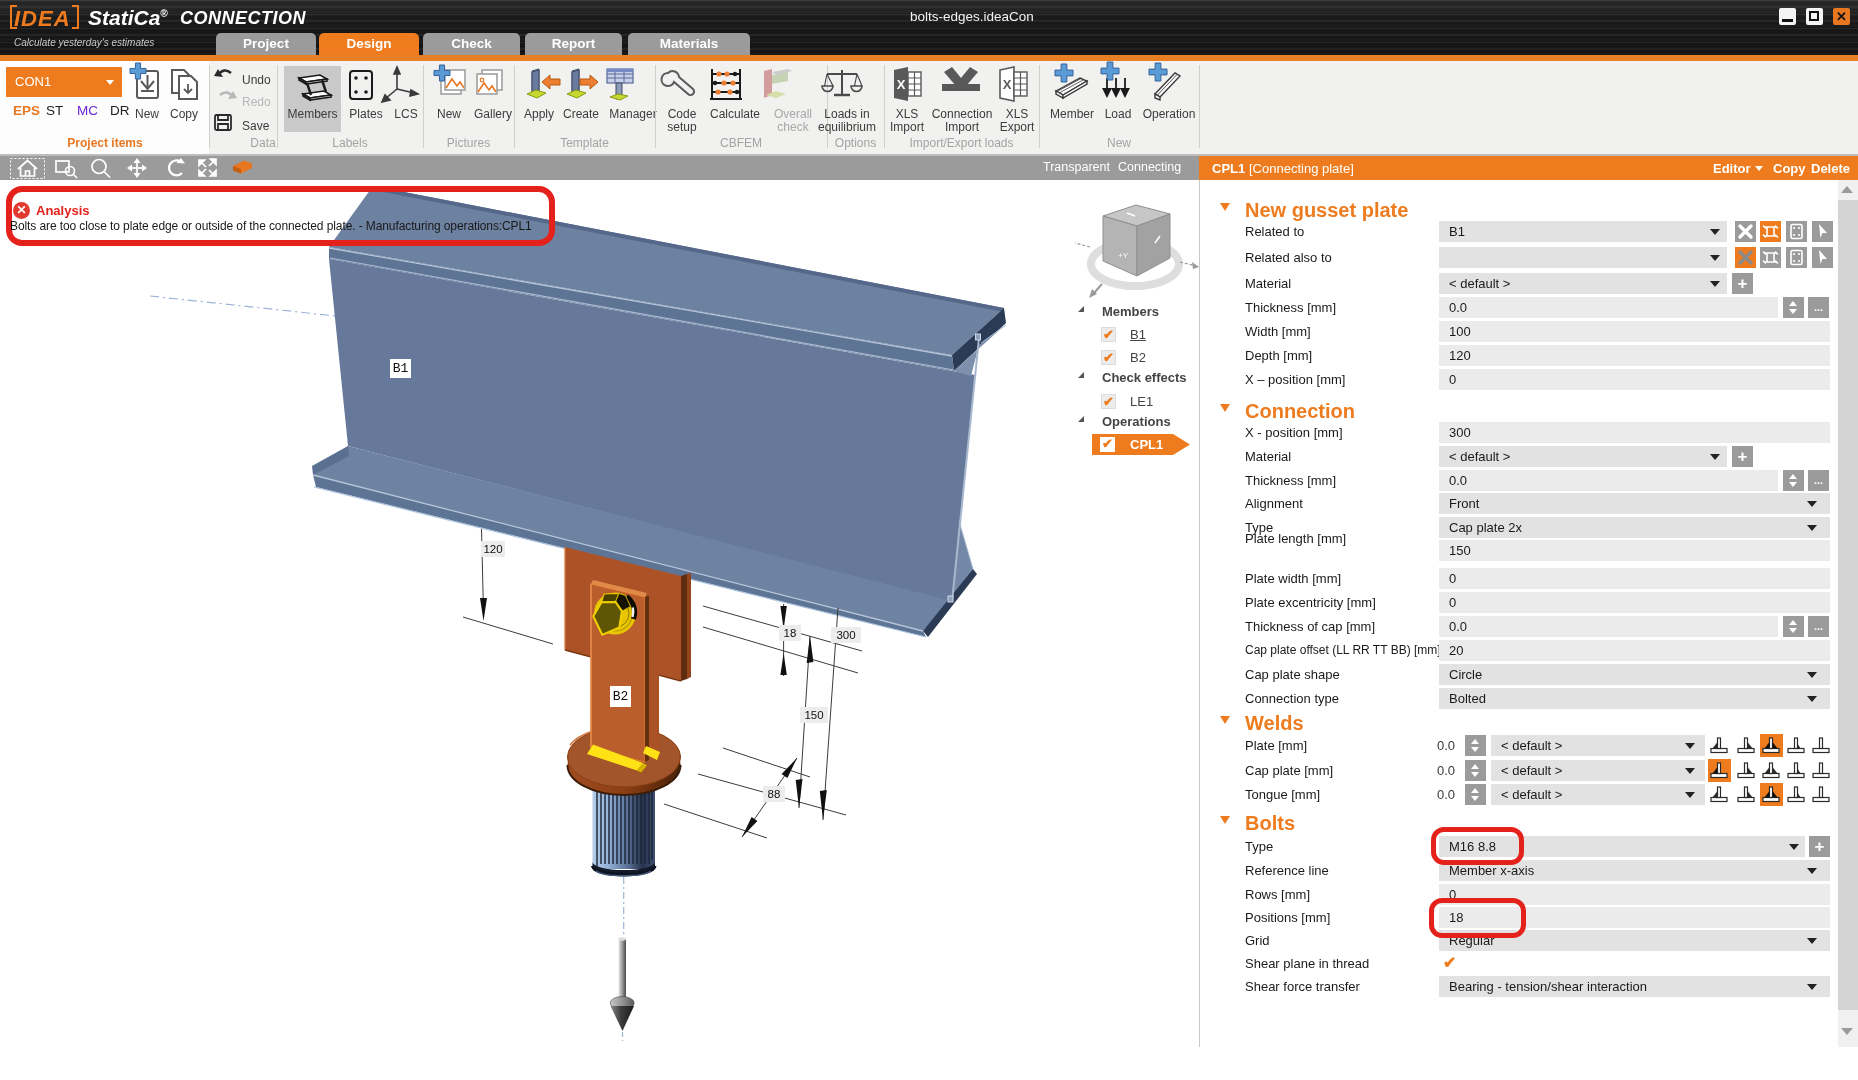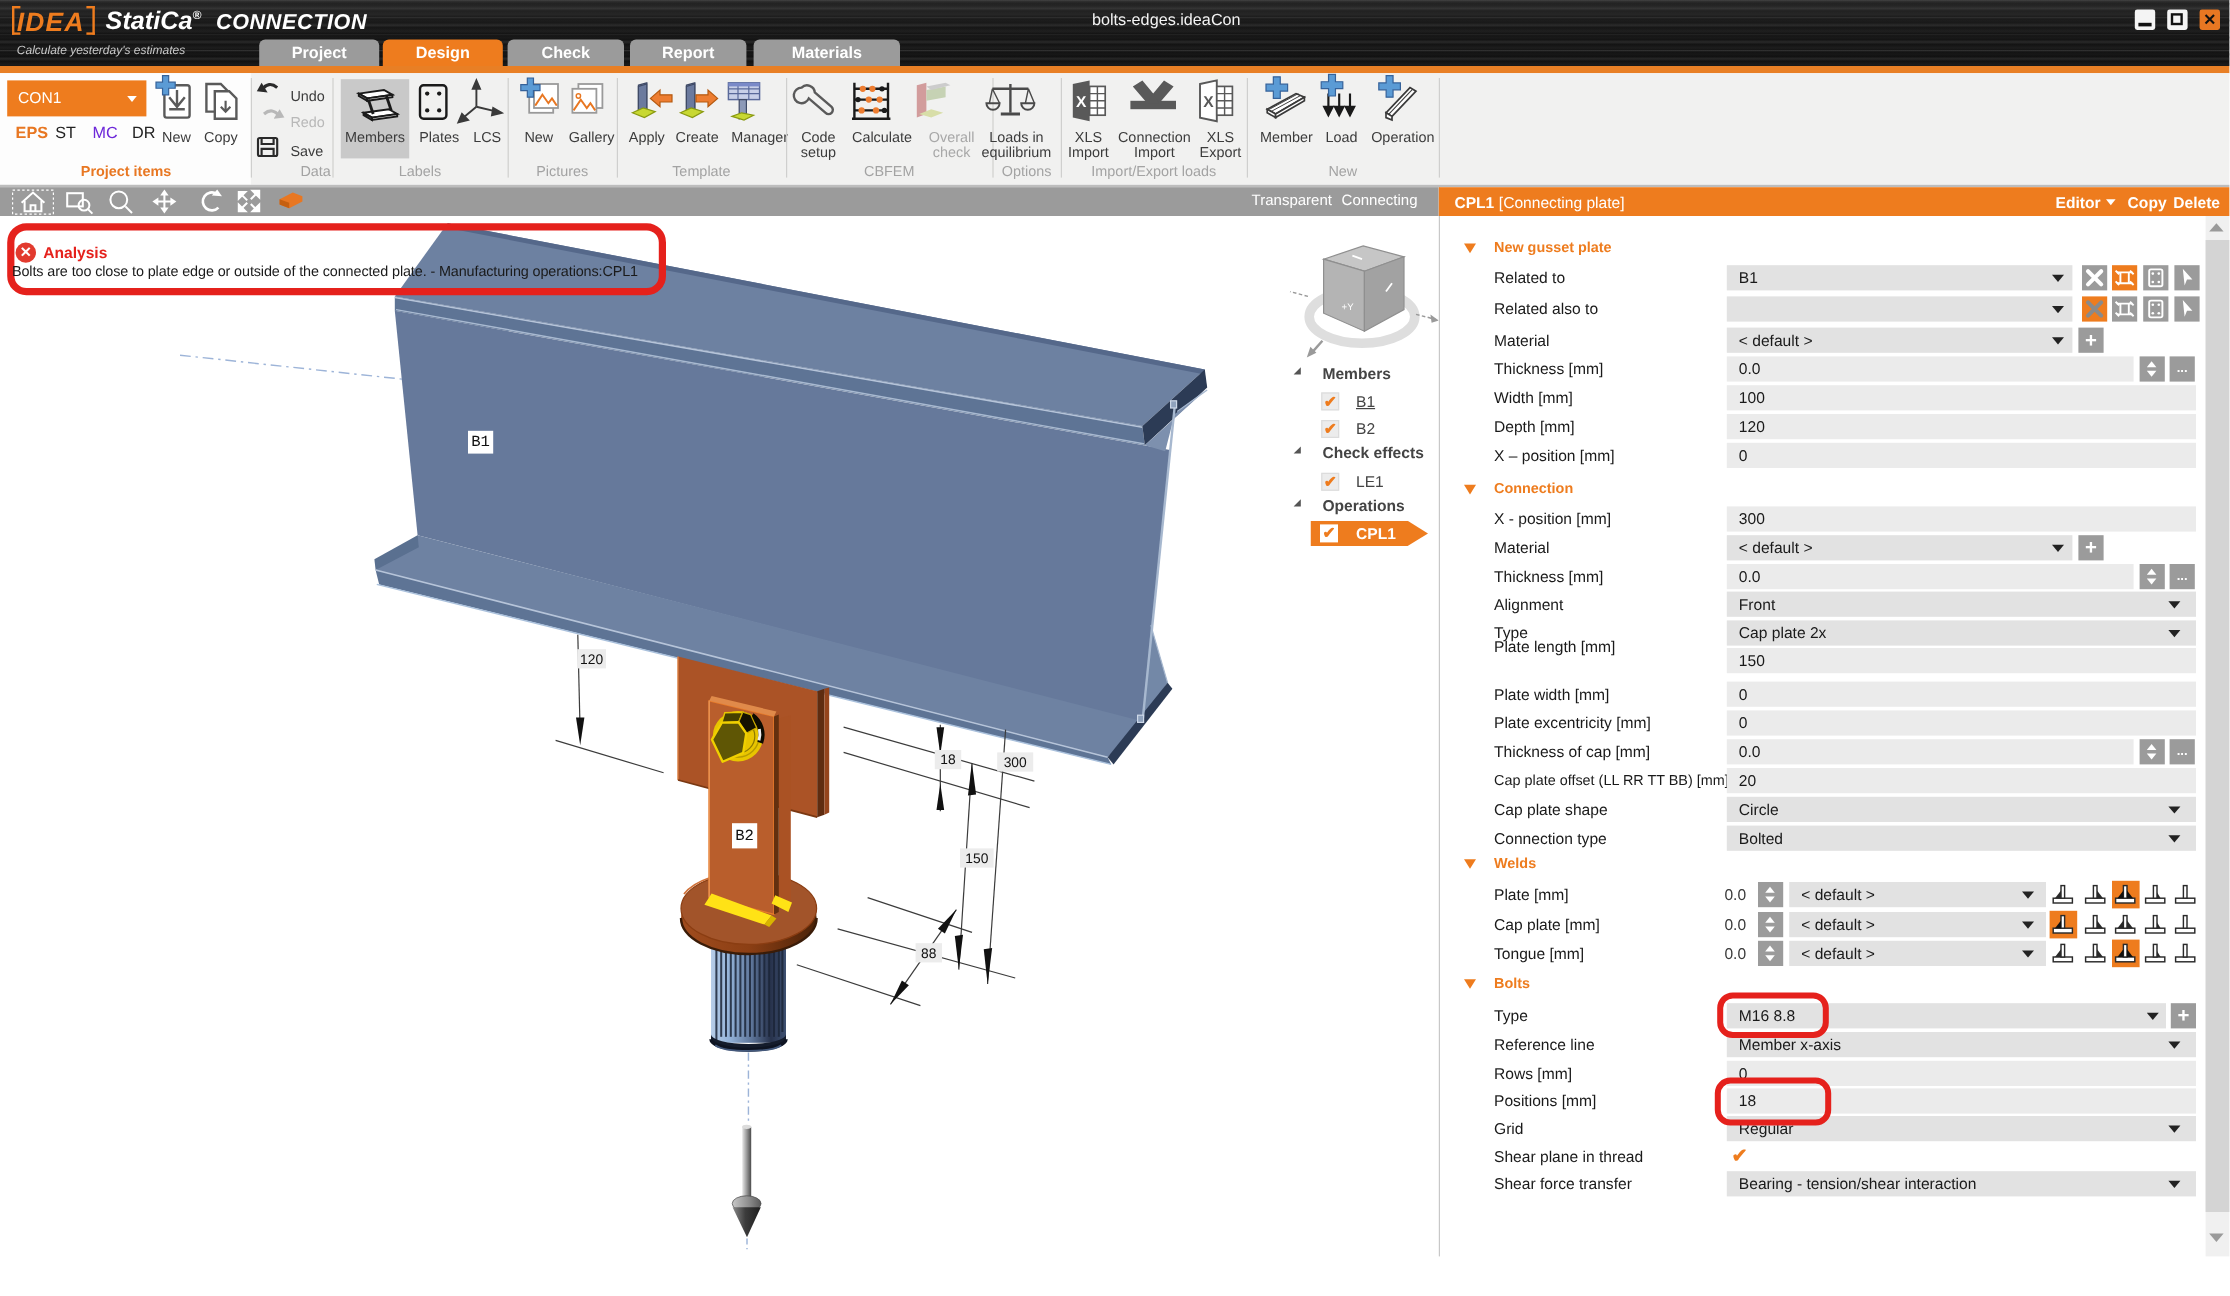--- a/index.html
+++ b/index.html
@@ -55,21 +55,21 @@
   .mlabel { position:absolute; background:#fff; color:#111; font-family:"Liberation Mono", monospace;
     font-size:13px; text-align:center; }
 
   
   #panel { position:absolute; left:1199px; top:156px; width:659px; height:891px; background:#fff;
      border-left:1px solid #c8c8c8;}
   #panel-header { position:absolute; left:1199px; top:156px; width:659px; height:24px; background:#ee7c1e;
     color:#fff; font-size:13px; }
   .ph-item { position:absolute; top:5px; color:#fff; font-size:13px; font-weight:bold; }
 
-  .sect { position:absolute; font-size:12px; font-weight:bold; color:#ee7c1e; }
+  .sect { position:absolute; font-size:20px; font-weight:bold; color:#ee7c1e; }
   .sect-tri { position:absolute; width:0; height:0; border-left:5.5px solid transparent;
     border-right:5.5px solid transparent; border-top:8px solid #ee7c1e; }
   .plabel { position:absolute; left:1245px; font-size:13px; color:#1a1a1a; height:21px; line-height:21px;}
   .field { position:absolute; left:1439px; height:21px; font-size:13px; color:#1a1a1a;
     line-height:21px; padding-left:10px; background:#ebebeb; }
   .field.dd { background:#e2e2e2; }
   .caret { position:absolute; width:0; height:0; border-left:5px solid transparent;
     border-right:5px solid transparent; border-top:6px solid #222; }
   .gbtn { position:absolute; width:21px; height:21px; background:#9b9b9b; color:#fff;
     text-align:center; font-weight:bold; }

